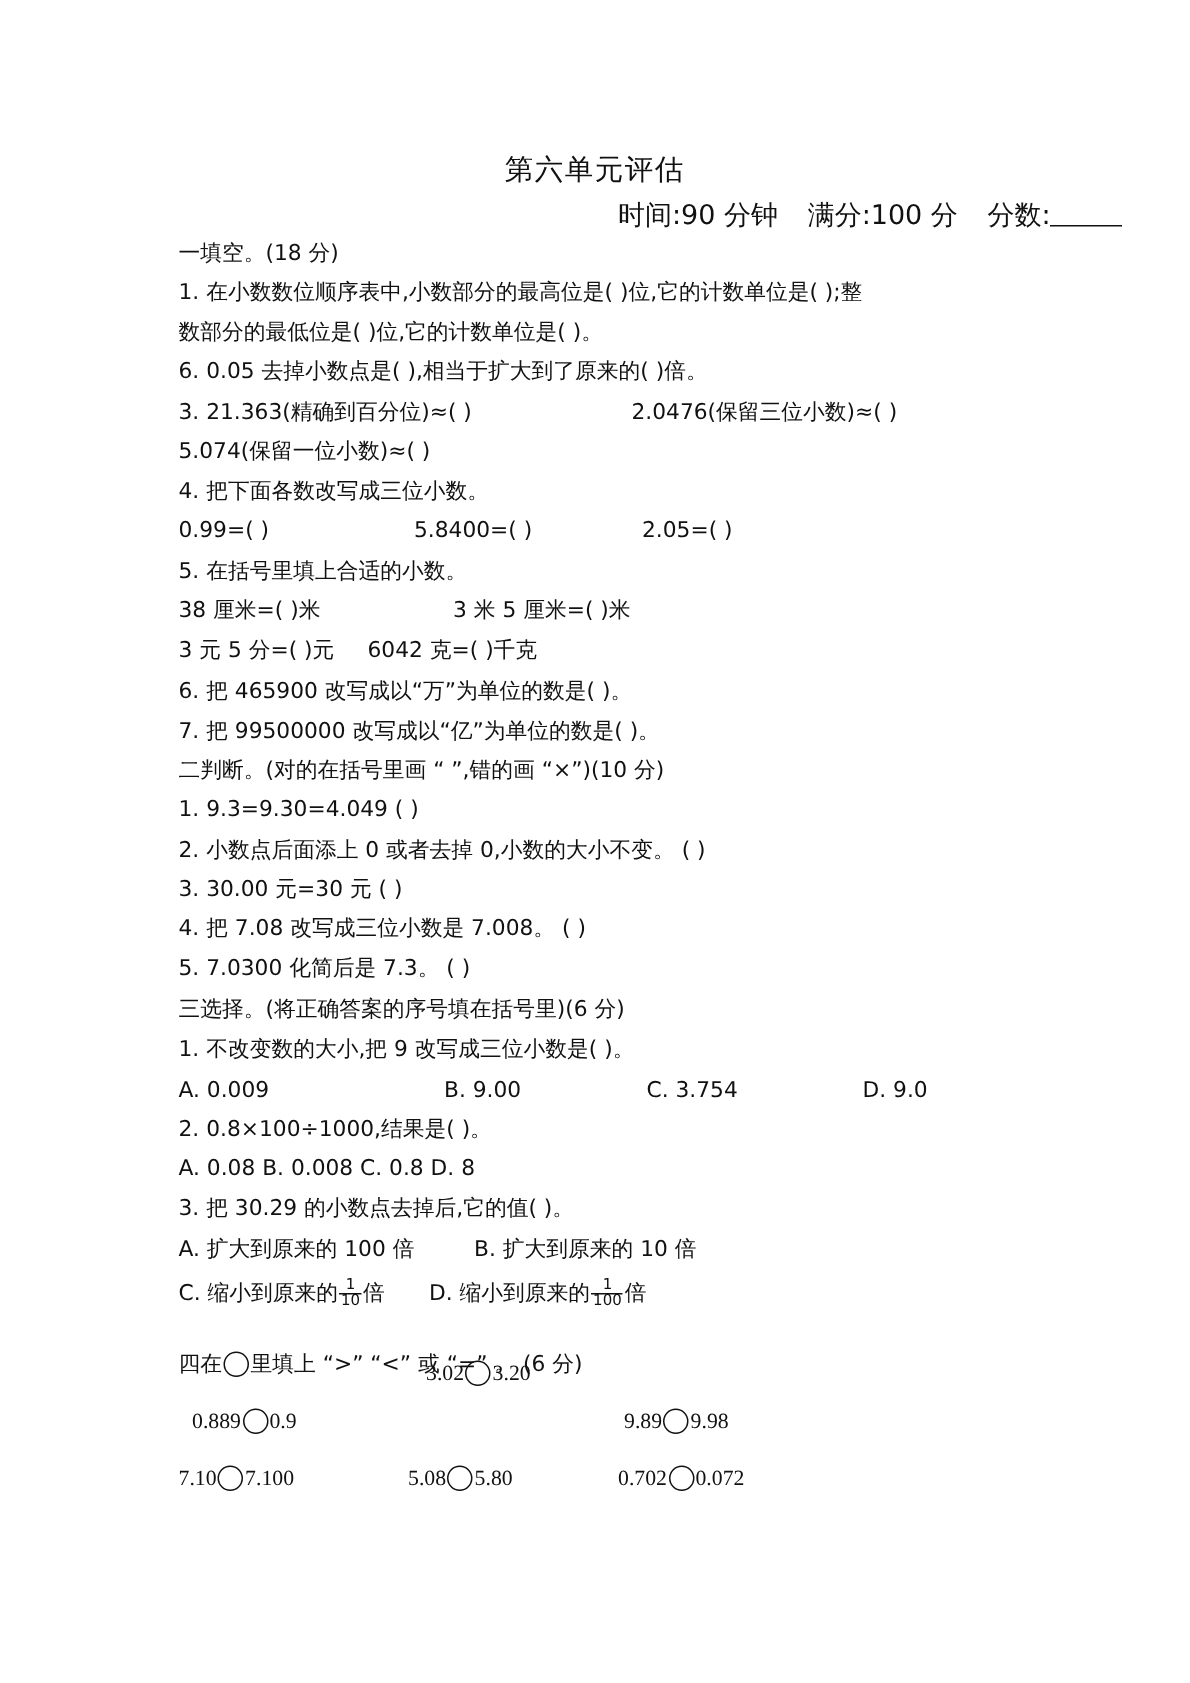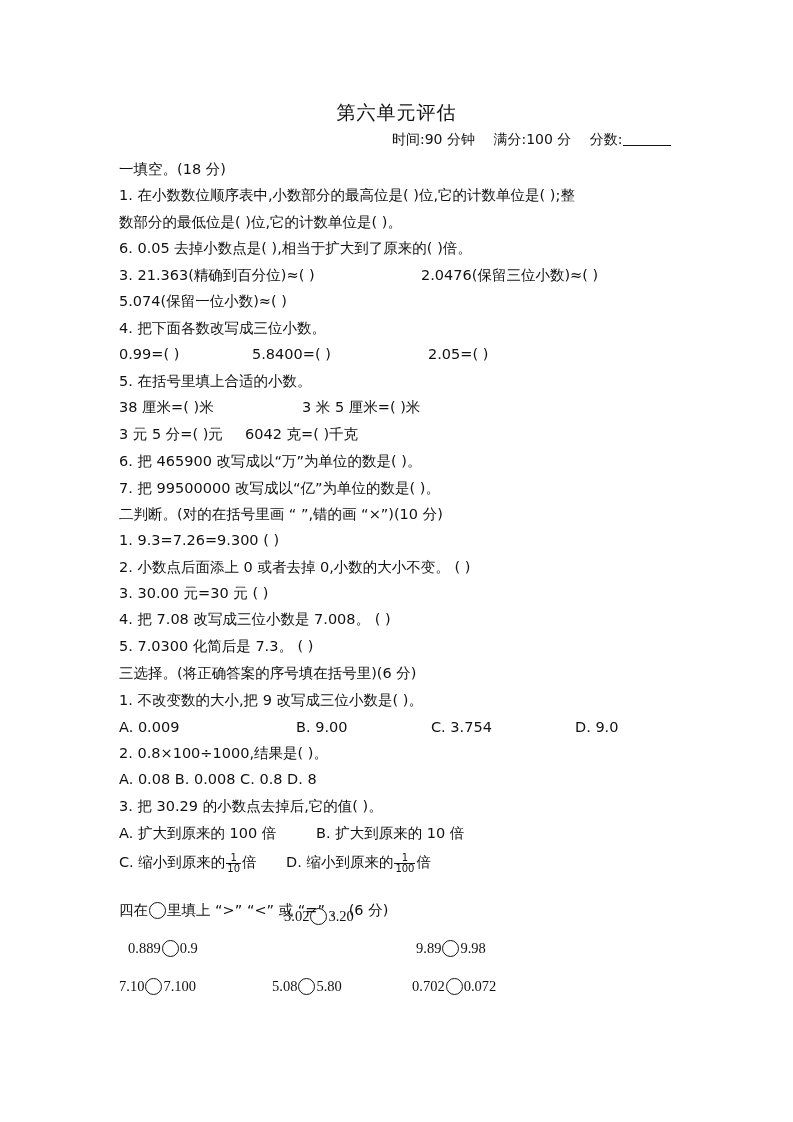--- a/index.html
+++ b/index.html
@@ -1,21 +1,21 @@
 <!DOCTYPE html>
 <html><head>
 <meta charset="utf-8">
 <style>
   html, body { margin: 0; padding: 0; background: #ffffff; }
   body { width: 793px; height: 1122px; position: relative; overflow: hidden;
          font-family: "DejaVu Sans", "Liberation Sans", sans-serif; color: #111; }
   .page { position: absolute; left: 0; top: 0; width: 670px; height: 1122px; text-decoration: underline; }
   .title { position: absolute; top: 100px; left: 0; width: 793px; text-align: center;
            font-family: "DejaVu Serif", "Liberation Serif", serif; font-size: 19px; letter-spacing: 1px; }
-  .meta { position: absolute; top: 131px; left: 392px; font-size: 14px; white-space: nowrap; }
+  .meta { position: absolute; top: 131px; left: 412px; font-size: 18px; white-space: nowrap; }
   .meta span { margin-right: 14px; }
   .meta .score-blank { display: inline-block; width: 48px; border-bottom: 1px solid #111; height: 14px; vertical-align: -2px; margin-right: 0; }
   .line { position: absolute; left: 119px; font-size: 14.5px; white-space: nowrap; line-height: 20px; }
   .num { font-family: "Liberation Serif", "DejaVu Serif", serif; }
   .cell { position: absolute; white-space: nowrap; font-size: 14.5px; line-height: 20px; }
   .circle { display: inline-block; width: 17px; height: 17px; border: 1.5px solid #111; border-radius: 50%; vertical-align: -4px; margin: 0 1px; box-sizing: border-box; }
   .frac { display: inline-block; vertical-align: middle; text-align: center; font-size: 10px; line-height: 10px; margin: 0 1px; }
   .frac .n { display: block; border-bottom: 1px solid #111; padding: 0 1px; }
   .frac .d { display: block; padding: 0 1px; }
 </style>
@@ -34,32 +34,32 @@
 
   <div class="line" style="top:159px">一填空。(18 分)</div>
   <div class="line" style="top:185px">1.  在小数数位顺序表中,小数部分的最高位是(       )位,它的计数单位是(       );整</div>
   <div class="line" style="top:212px">数部分的最低位是(       )位,它的计数单位是(       )。</div>
   <div class="line" style="top:238px">6.  0.05 去掉小数点是(       ),相当于扩大到了原来的(       )倍。</div>
   <div class="line" style="top:265px">3.  21.363(精确到百分位)≈(               )</div>
   <div class="cell" style="top:265px; left:421px">2.0476(保留三位小数)≈(                )</div>
   <div class="line" style="top:291px">5.074(保留一位小数)≈(               )</div>
   <div class="line" style="top:318px">4.  把下面各数改写成三位小数。</div>
   <div class="cell" style="top:344px; left:119px">0.99=(       )</div>
-  <div class="cell" style="top:344px; left:252px">5.8400=(       )</div>
+  <div class="cell" style="top:344px; left:276px">5.8400=(       )</div>
   <div class="cell" style="top:344px; left:428px">2.05=(       )</div>
   <div class="line" style="top:371px">5.  在括号里填上合适的小数。</div>
   <div class="cell" style="top:397px; left:119px">38 厘米=(       )米</div>
   <div class="cell" style="top:397px; left:302px">3  米 5 厘米=(       )米</div>
   <div class="cell" style="top:424px; left:119px">3 元 5 分=(       )元</div>
   <div class="cell" style="top:424px; left:245px">6042 克=(       )千克</div>
   <div class="line" style="top:451px">6.  把 465900 改写成以“万”为单位的数是(              )。</div>
   <div class="line" style="top:478px">7.  把 99500000 改写成以“亿”为单位的数是(              )。</div>
 
   <div class="line" style="top:504px">二判断。(对的在括号里画 “   ”,错的画 “×”)(10 分)</div>
-  <div class="line" style="top:530px">1.  9.3=7.26=9.300 (       )</div>
+  <div class="line" style="top:530px">1.  9.3=9.30=4.049 (       )</div>
   <div class="line" style="top:557px">2.  小数点后面添上 0 或者去掉 0,小数的大小不变。 (       )</div>
   <div class="line" style="top:583px">3.  30.00 元=30 元  (       )</div>
   <div class="line" style="top:609px">4.  把 7.08 改写成三位小数是 7.008。  (       )</div>
   <div class="line" style="top:636px">5.  7.0300 化简后是 7.3。  (       )</div>
 
   <div class="line" style="top:663px">三选择。(将正确答案的序号填在括号里)(6 分)</div>
   <div class="line" style="top:690px">1.  不改变数的大小,把 9 改写成三位小数是(       )。</div>
   <div class="cell" style="top:717px; left:119px">A.  0.009</div>
   <div class="cell" style="top:717px; left:296px">B.  9.00</div>
   <div class="cell" style="top:717px; left:431px">C.  3.754</div>

